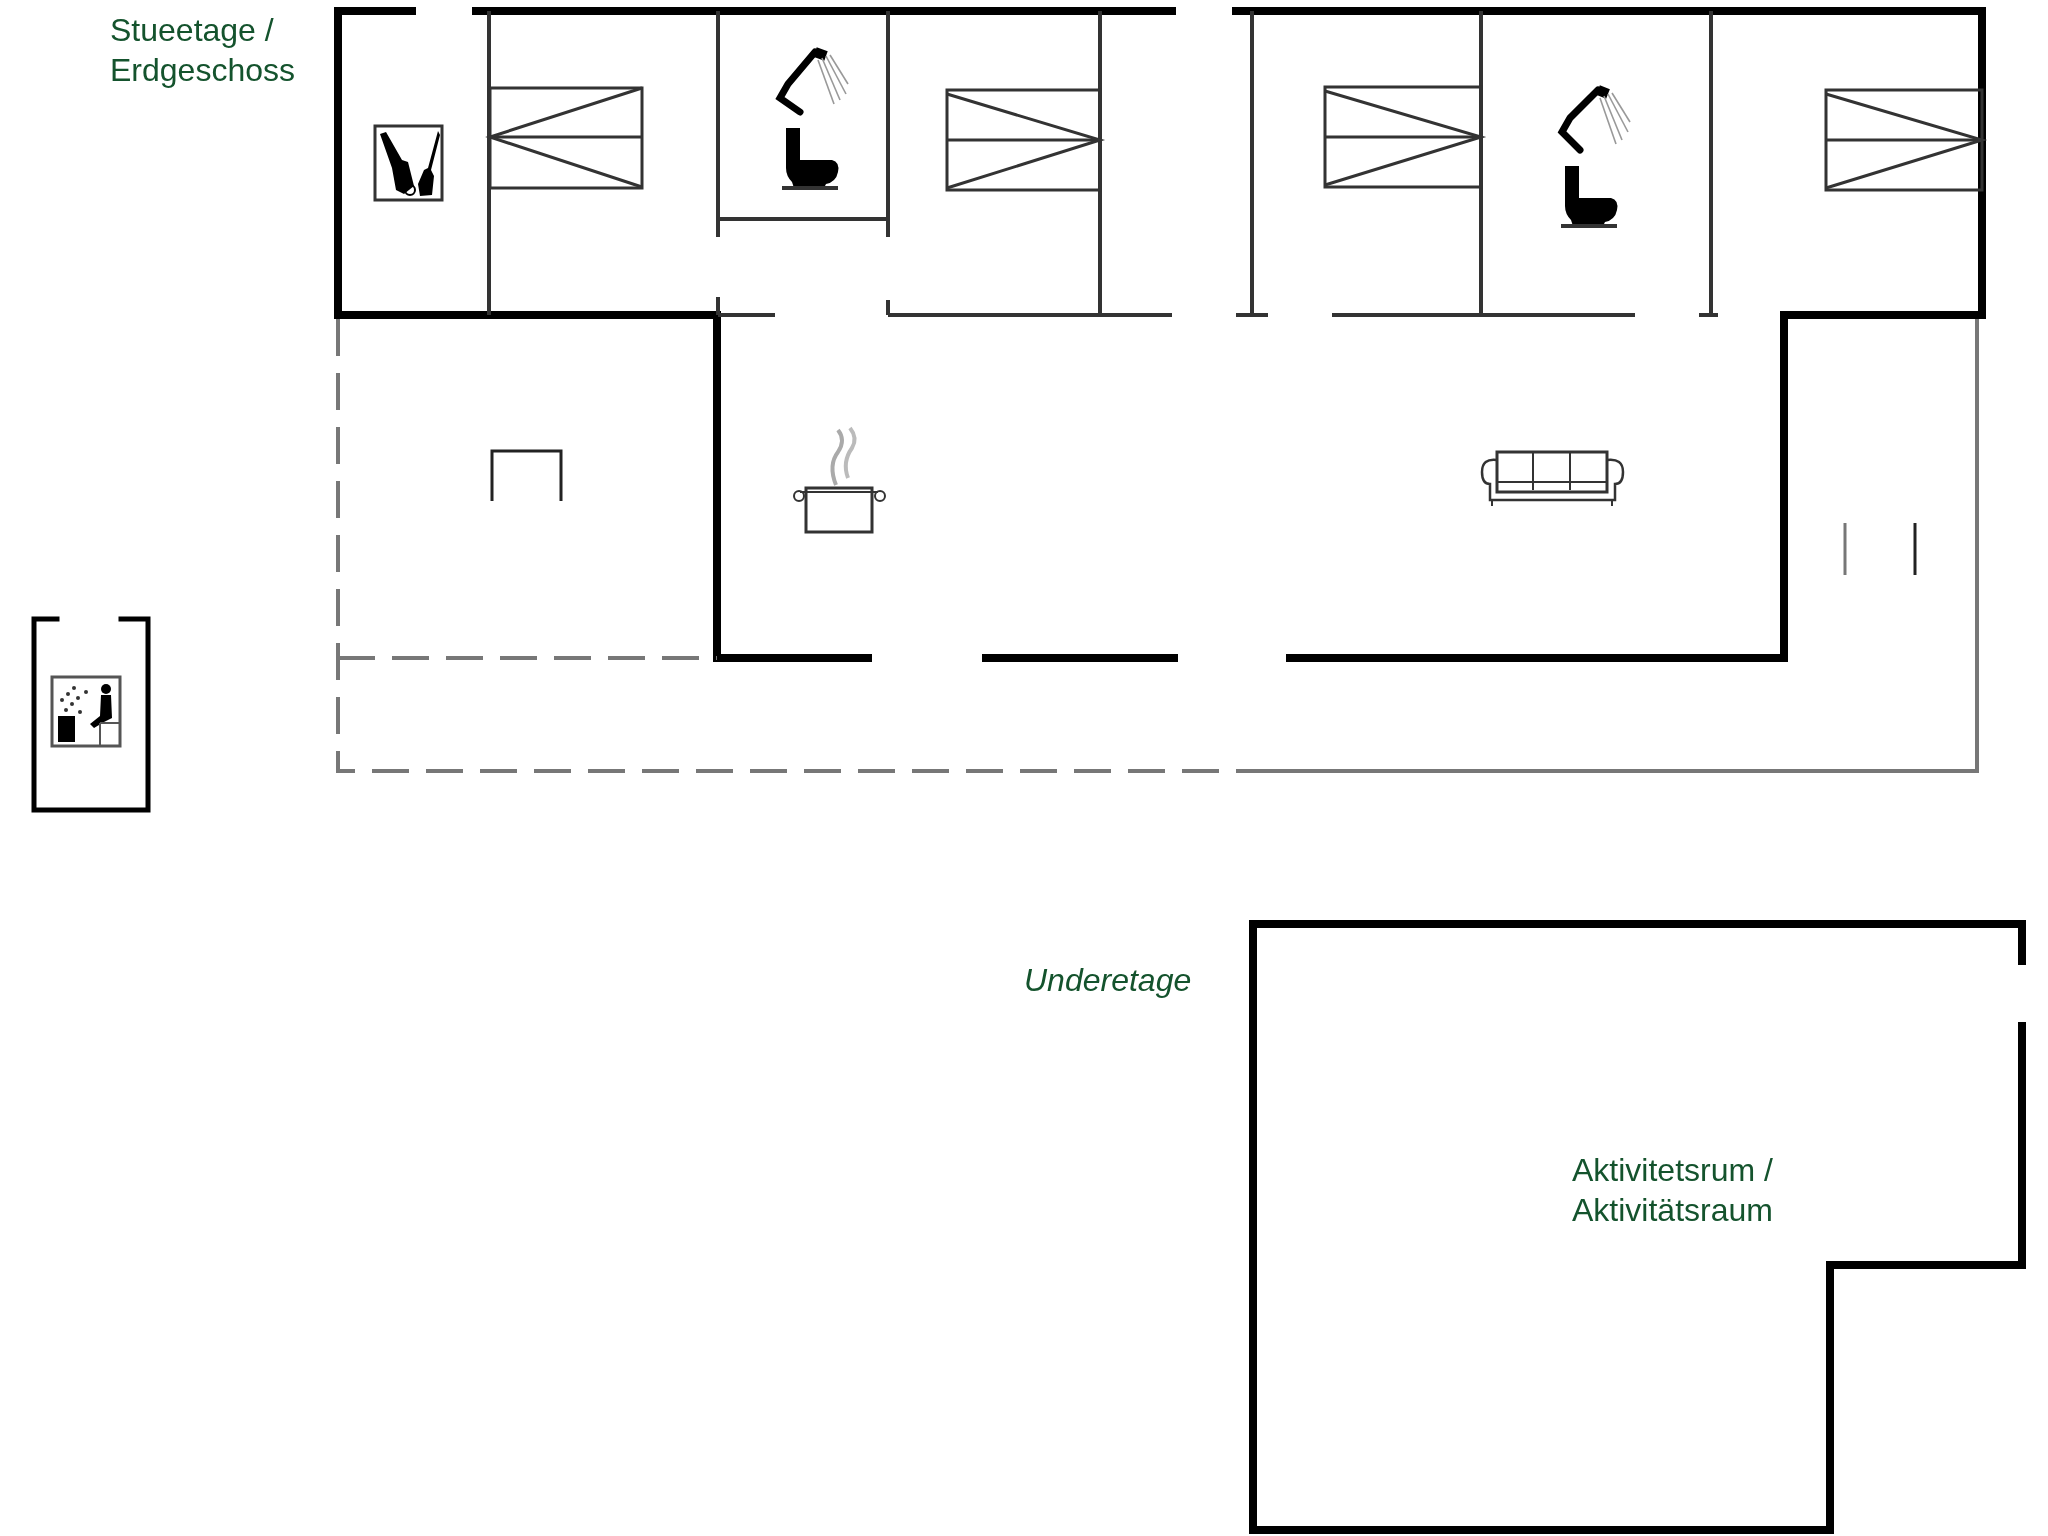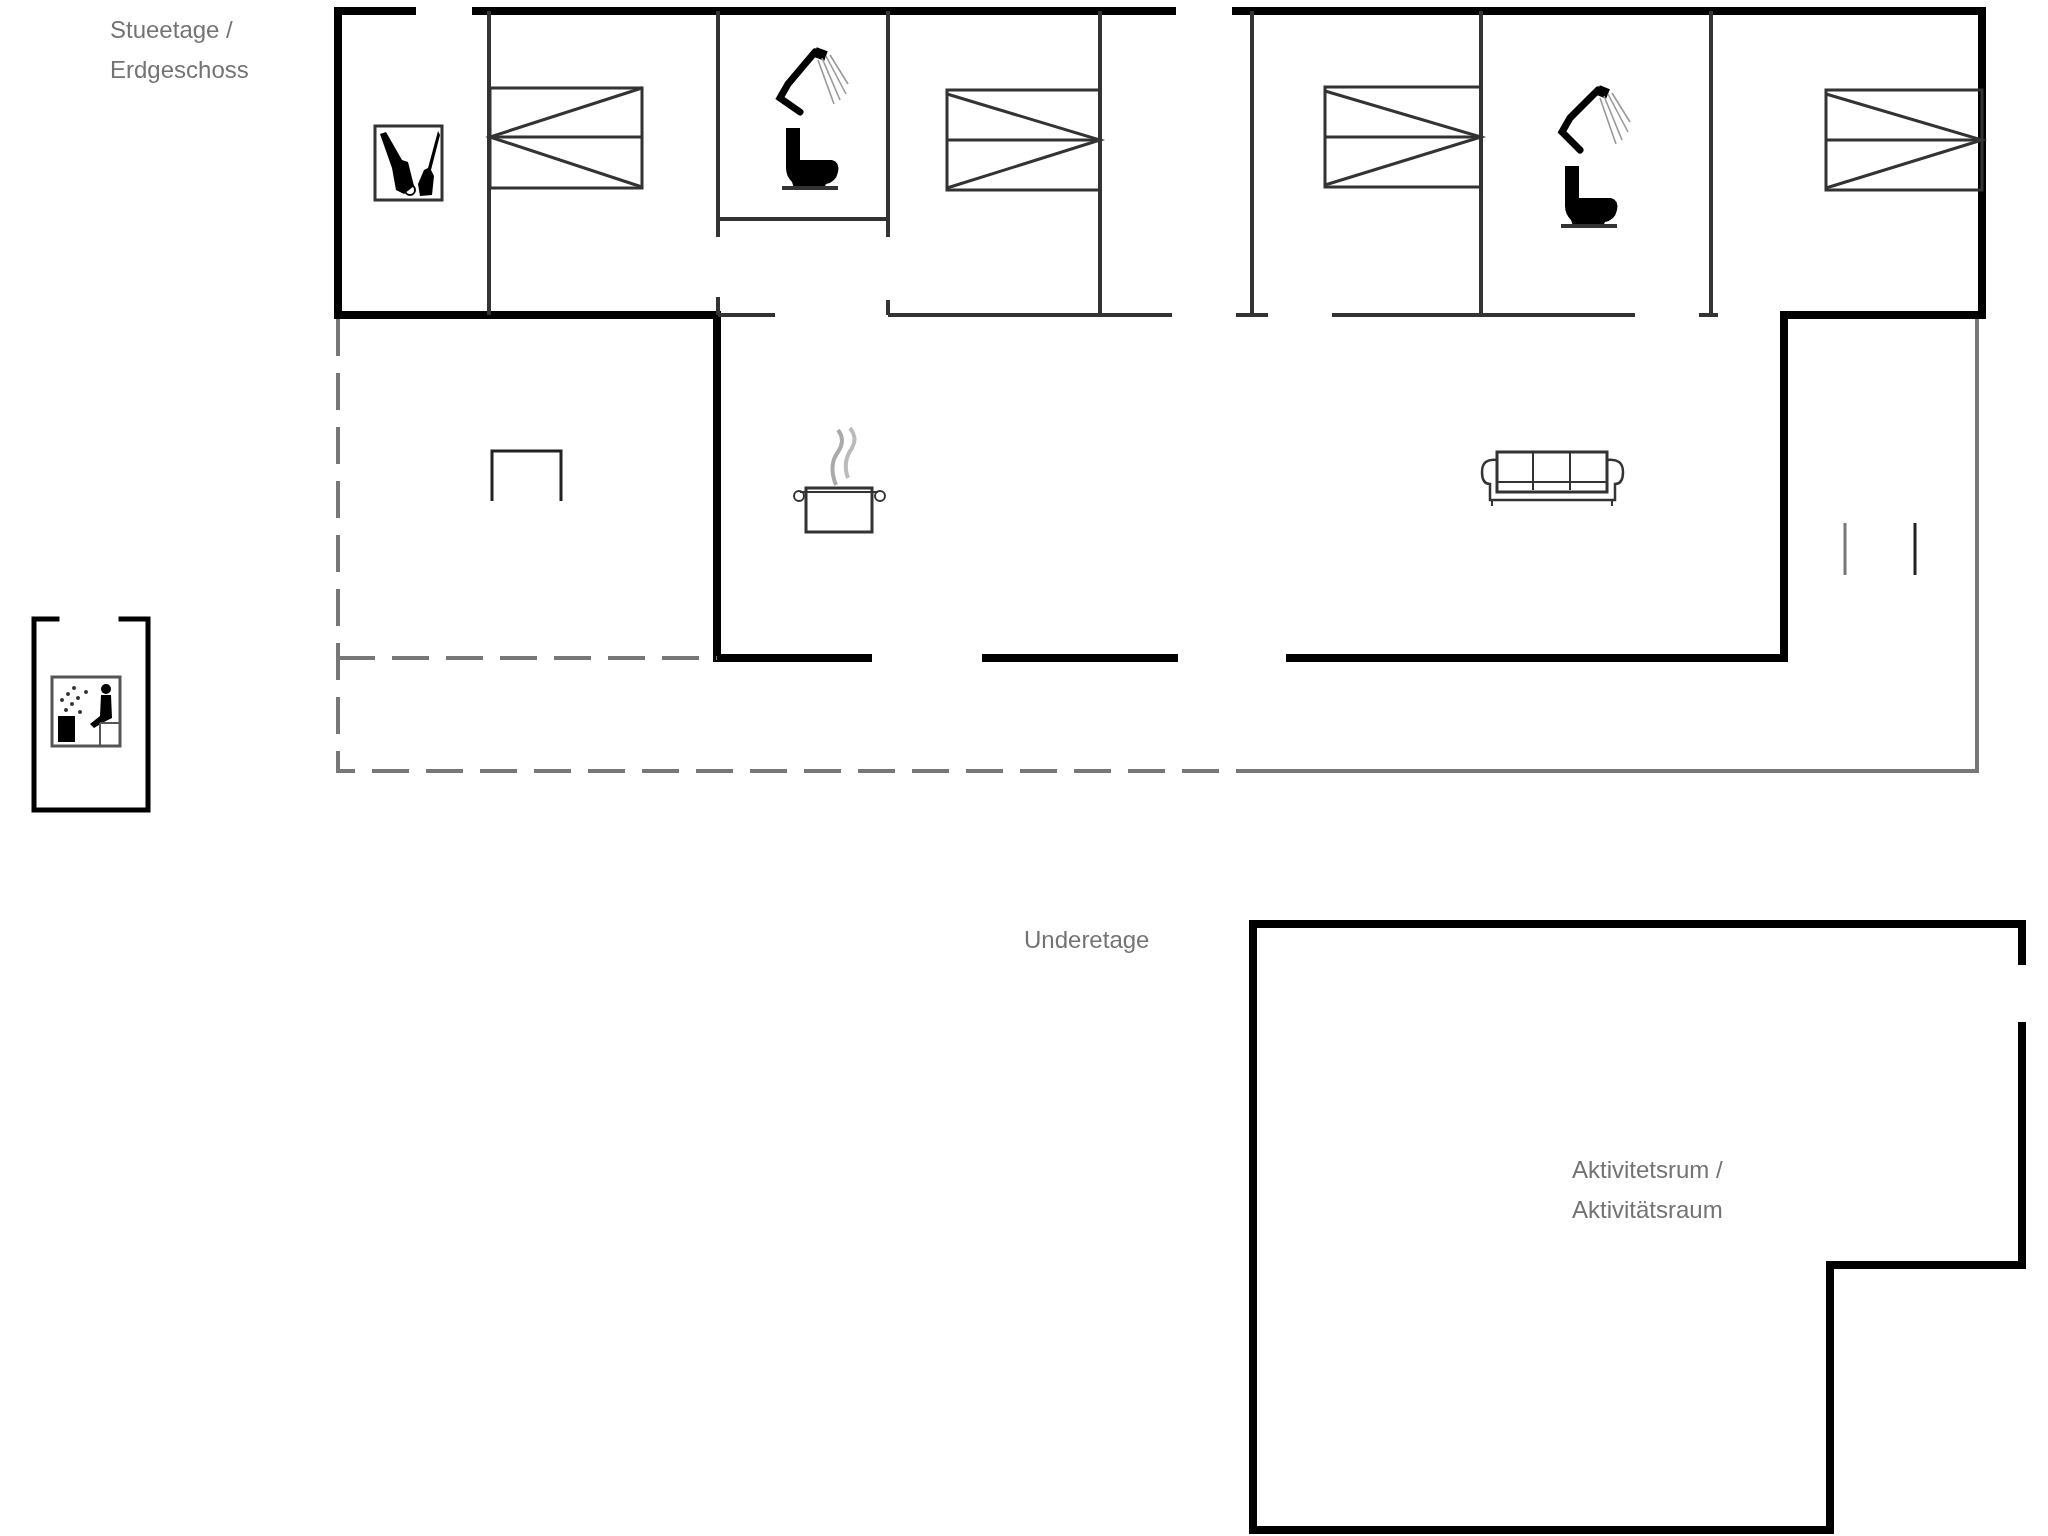--- a/index.html
+++ b/index.html
@@ -1,18 +1,18 @@
 <!DOCTYPE html>
 <html><head>
   <meta charset="utf-8">
   <style>
     html, body { margin: 0; padding: 0; background: #ffffff; }
     body { width: 2048px; height: 1536px; position: relative; overflow: hidden; }
     #plan { position: absolute; left: 0; top: 0; width: 2048px; height: 1536px; }
-    .label { position: absolute; font-family: "Liberation Sans", sans-serif; font-size: 24px; color: #737373; line-height: 40px; white-space: nowrap; }
+    .label { position: absolute; font-family: "Liberation Sans", sans-serif; font-size: 32px; color: #14532d; line-height: 40px; white-space: nowrap; }
     .room-label { text-align: left; }
     .wall-thick { stroke: #000; stroke-width: 8; fill: none; stroke-linecap: square; }
     .wall-thin { stroke: #333; stroke-width: 4; fill: none; }
     .wall-gray { stroke: #777; stroke-width: 4; fill: none; }
     .wall-dash { stroke: #777; stroke-width: 4; fill: none; stroke-dasharray: 37 17; }
     .furn { stroke: #333; stroke-width: 3; fill: none; }
     .furn-fill { fill: #000; }
   </style>
 </head>
 <body>
@@ -159,18 +159,18 @@
   <g>
     <path class="wall-thick" d="M 2022 961 L 2022 924 L 1253 924 L 1253 1530 L 1830 1530 L 1830 1265 L 2022 1265 L 2022 1026"></path>
   </g>
 </svg>
 
 <div class="label" style="left:110px; top:10px;">
   <div>Stueetage /</div>
   <div>Erdgeschoss</div>
 </div>
 
-<div class="label" style="left:1024px; top:920px;">Underetage</div>
+<div class="label" style="left:1024px; top:960px;font-style:italic;">Underetage</div>
 
 <div class="label room-label" style="left:1572px; top:1150px;">
   <div>Aktivitetsrum /</div>
   <div>Aktivitätsraum</div>
 </div>
 
 </body></html>

